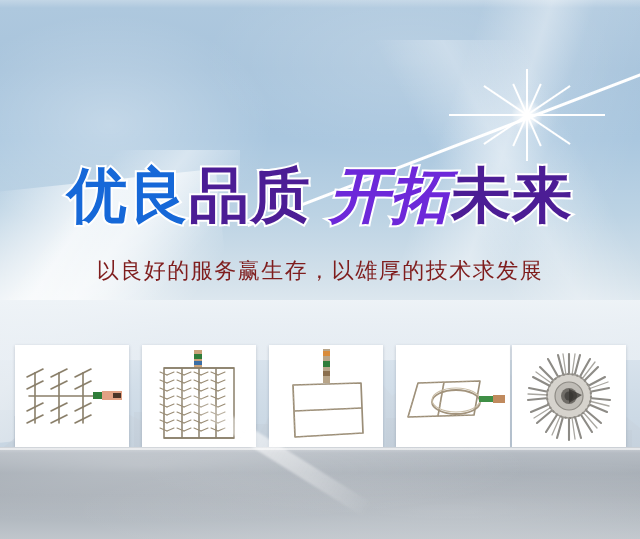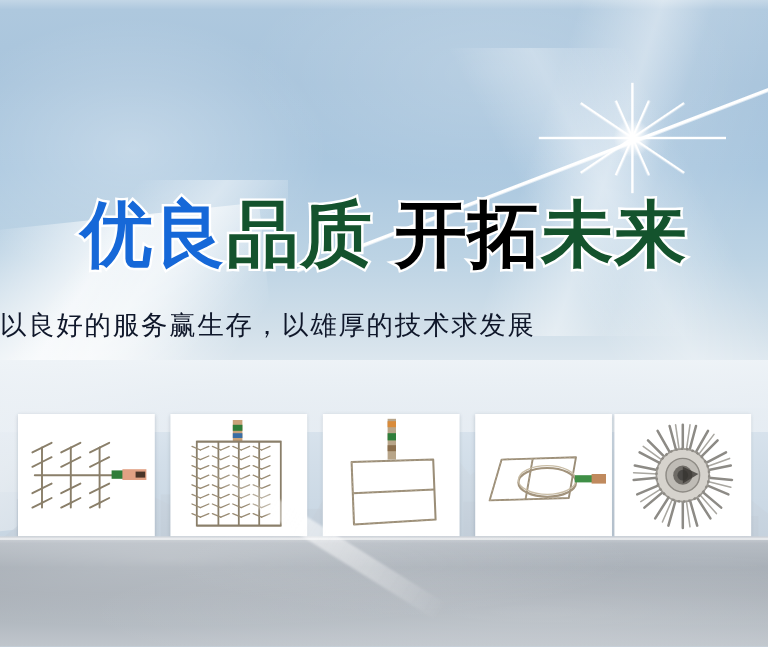--- a/index.html
+++ b/index.html
@@ -140,29 +140,29 @@
     font-size:60px;line-height:66px;font-weight:bold;
     letter-spacing:1px;
     white-space:nowrap;
   }
   .headline span{
     -webkit-text-stroke:4px #ffffff;
     paint-order:stroke fill;
     margin-top:36px;
   }
   .h-blue{color:#1668d8;}
-  .h-dark{color:#14532d;}
-  .h-orange{color:#000000;}
+  .h-dark{color:#4c1d95;}
+  .h-orange{color:#6d28d9;font-style:italic;}
   .h-gap{display:inline-block;width:18px;}
 
   .subline{
     position:absolute;left:0;top:256px;width:640px;
-    text-align:left;
+    text-align:center;
     font-size:22px;line-height:30px;
-    color:#0f172a;
+    color:#7f1d1d;
     letter-spacing:1.5px;
     white-space:nowrap;
   }
 
   
   .cards{
     position:absolute;left:0;top:345px;width:640px;height:104px;
   }
   .card{
     position:absolute;top:0;width:114px;height:102px;

